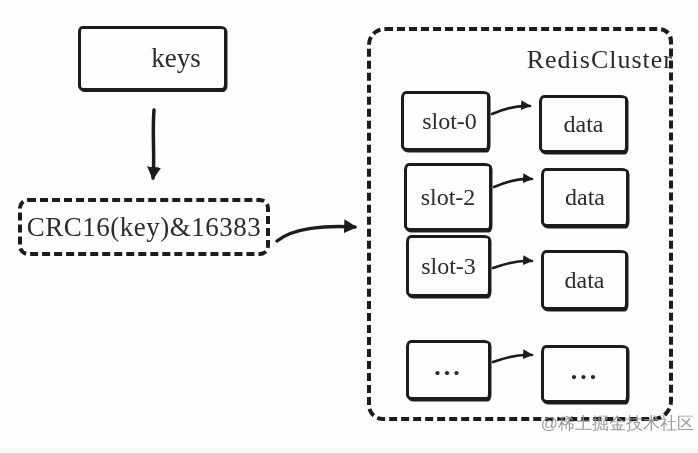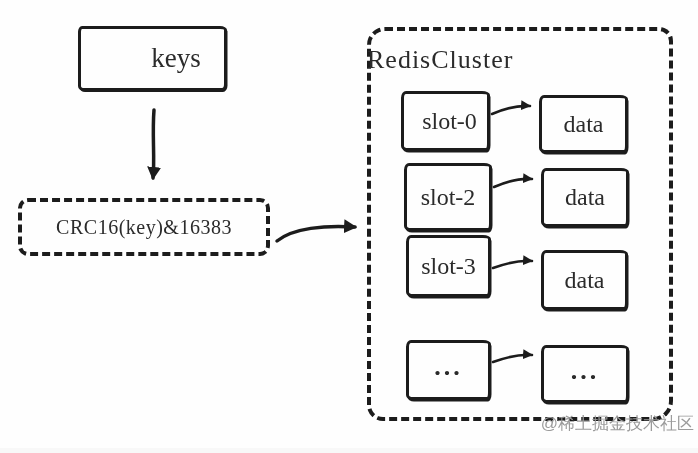--- a/index.html
+++ b/index.html
@@ -32,34 +32,34 @@
   .dashed-box {
     border: 4px dashed #1c1c1c;
     border-radius: 10px;
   }
   .keys-node {
     left: 78px; top: 26px; width: 149px; height: 65px;
     font-size: 27px;
   }
   .hash-node {
     left: 18px; top: 198px; width: 252px; height: 58px;
-    font-size: 20px;
+    font-size: 27px;
     letter-spacing: 0.5px;
   }
   .cluster {
     position: absolute;
     left: 367px; top: 27px; width: 306px; height: 394px;
     border: 4.5px dashed #1c1c1c;
     border-radius: 18px 14px 20px 16px;
     box-sizing: border-box;
   }
   .cluster-title {
     position: absolute;
     left: 367px; top: 45px; width: 306px;
-    text-align: left;
+    text-align: right;
     font-size: 26px;
     color: #2b2b2b;
     letter-spacing: 1px;
   }
   .slot-node, .data-node {
     font-size: 24px;
     border: 3px solid #1c1c1c;
     border-radius: 5px 8px 4px 7px / 7px 4px 8px 5px;
     box-shadow: 1px 2px 0 -0.5px #1c1c1c;
   }

